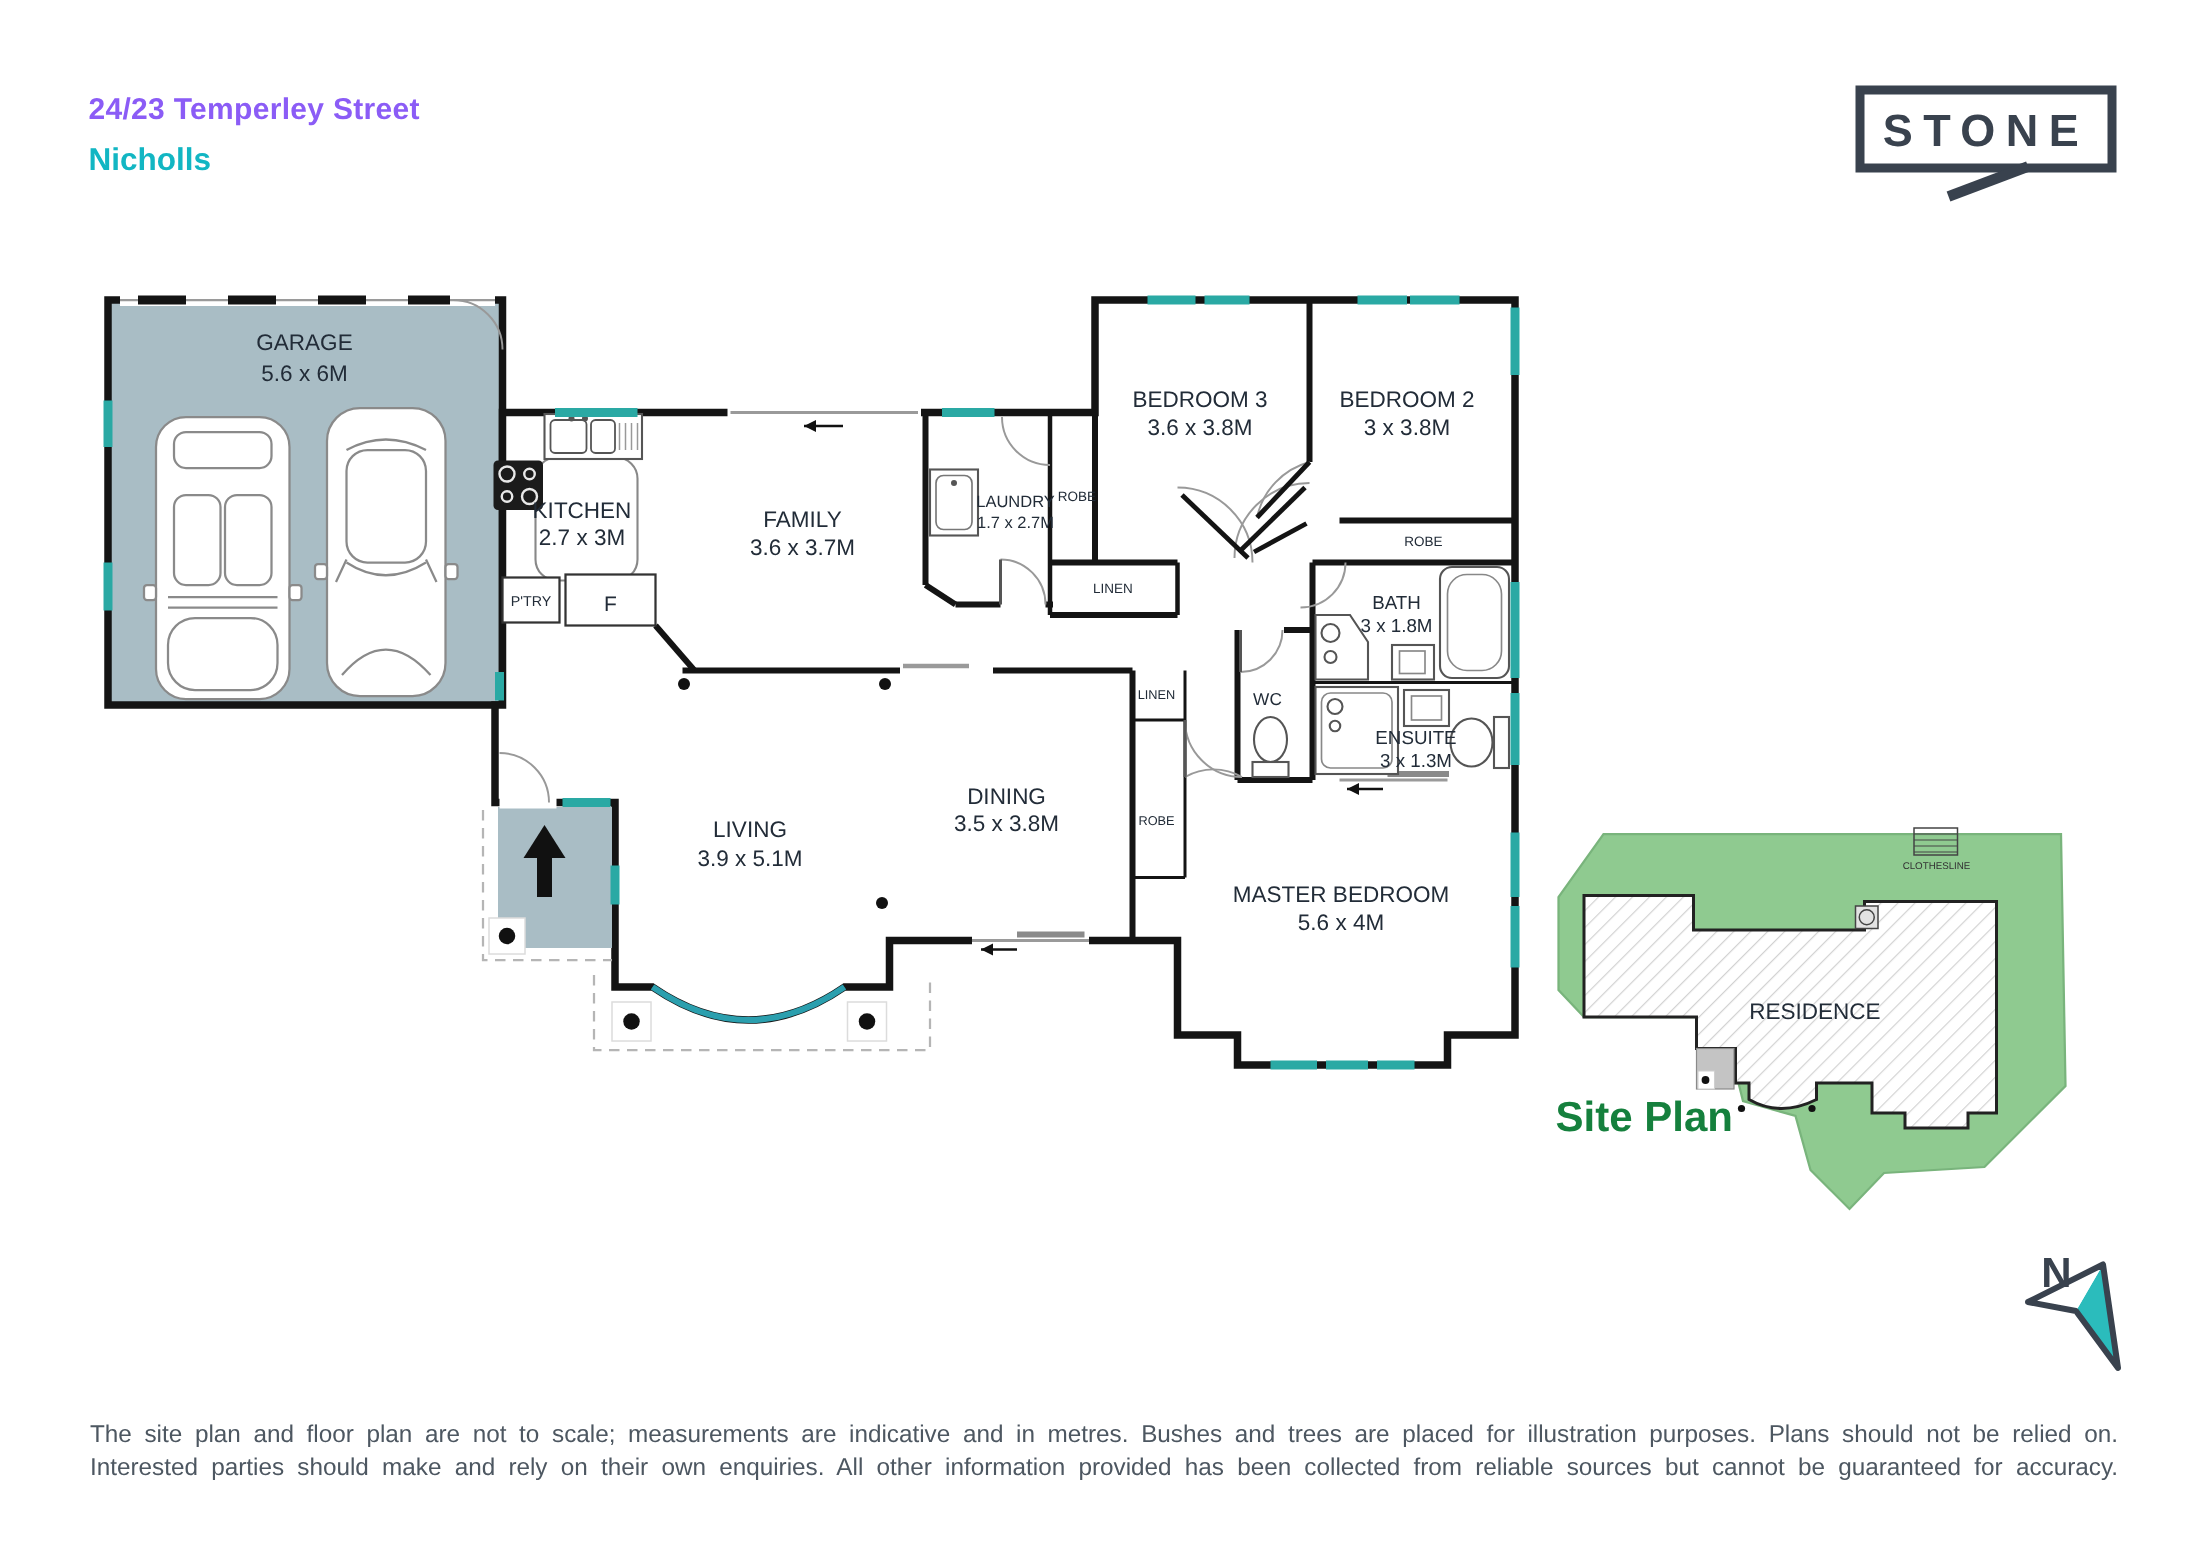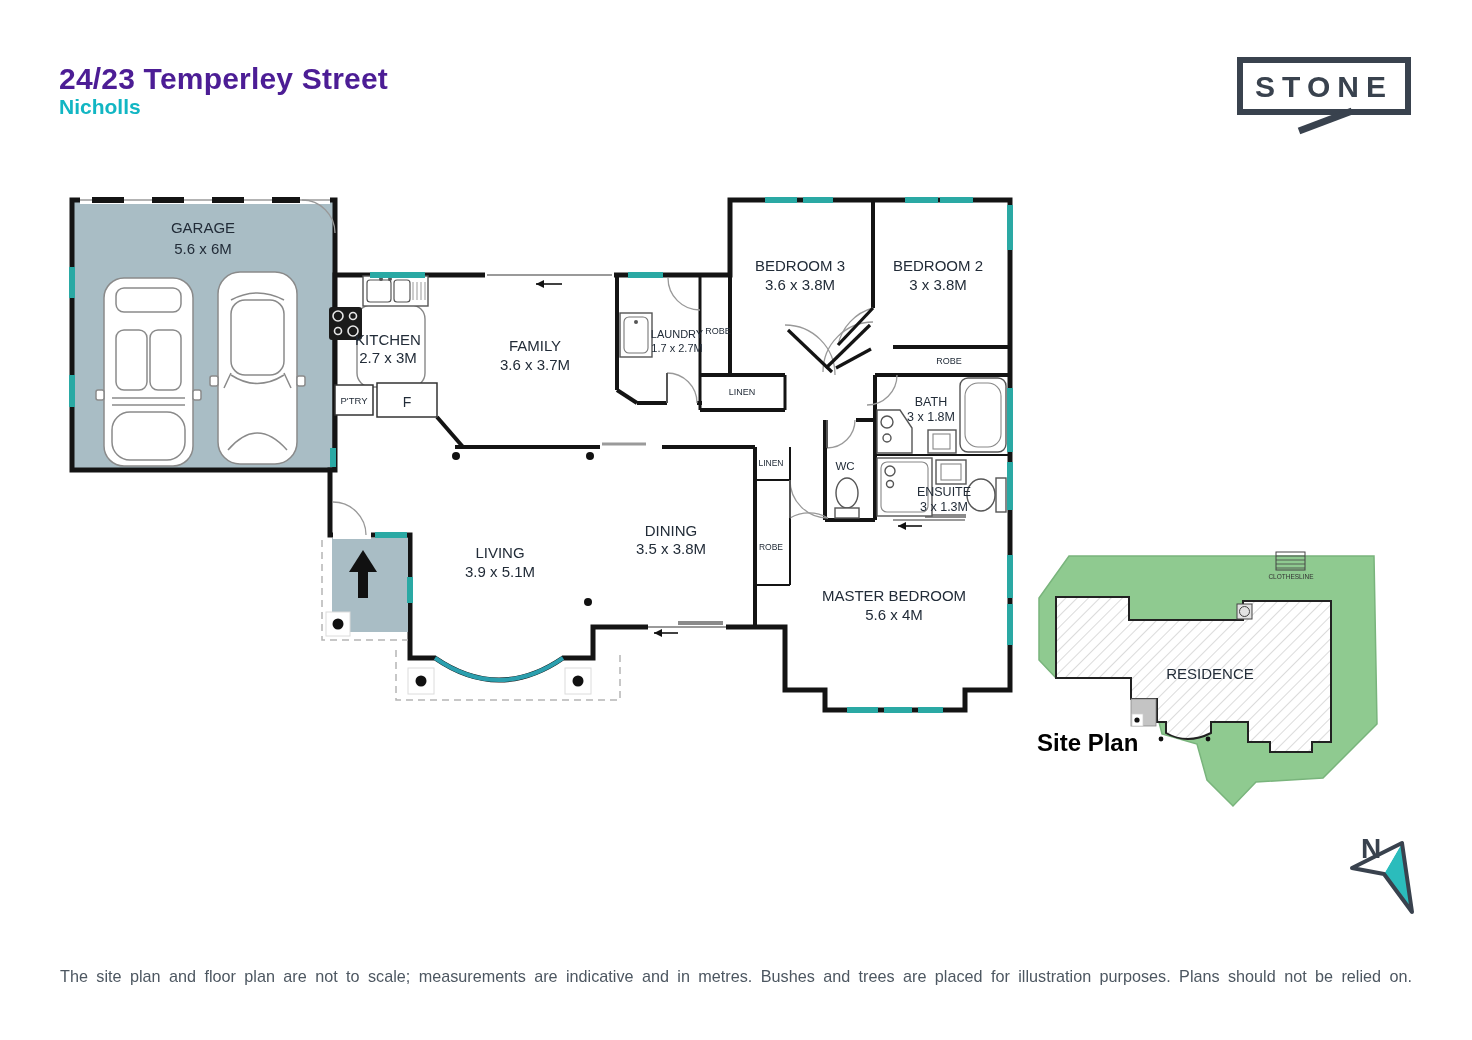--- a/index.html
+++ b/index.html
@@ -1,23 +1,23 @@
 <!DOCTYPE html>
 <html><head>
 <meta charset="utf-8">
 <style>
   html,body{margin:0;padding:0;background:#fff;}
   body{width:1472px;height:1040px;position:relative;overflow:hidden;
        font-family:"Liberation Sans",sans-serif;}
   .abs{position:absolute;}
-  #address{left:59px;top:62px;font-size:30px;font-weight:600;color:#4c1d95;letter-spacing:.2px;}
+  #address{left:59px;top:62px;font-size:20px;font-weight:600;color:#8b5cf6;letter-spacing:.2px;}
   #suburb{left:59px;top:95px;font-size:21px;font-weight:700;color:#12b6c3;text-align:center;}
-  #siteplan-title{left:1037px;top:729px;font-size:24px;font-weight:600;color:#000000;text-align:right;}
+  #siteplan-title{left:1037px;top:729px;font-size:28px;font-weight:600;color:#15803d;text-align:right;}
   #disclaimer{left:60px;top:945px;width:1352px;font-size:16.2px;color:#4d5761;line-height:22px;}
-  #disclaimer .jline{text-align:justify;text-align-last:justify;margin-top:20px;}
+  #disclaimer .jline{text-align:justify;text-align-last:justify;}
   svg text{font-family:"Liberation Sans",sans-serif;}
   .roomlbl{fill:#222c38;font-weight:500;}
   .tiny{fill:#222c38;}
 </style>
 </head>
 <body>
 
 <div class="abs" id="address">24/23 Temperley Street</div>
 <div class="abs" id="suburb">Nicholls</div>
 <div class="abs" id="siteplan-title">Site Plan</div>
@@ -324,13 +324,14 @@
   <g>
     <path d="M1402,843 L1412,912 L1384,874 Z" fill="#2bbcbc" stroke="none"></path>
     <path d="M1352,868 L1402,843 L1384,874 Z" fill="#ffffff" stroke="none"></path>
     <path d="M1352,868 L1402,843 L1412,912 L1384,874 Z" fill="none" stroke="#39424e" stroke-width="4" stroke-linejoin="round"></path>
     <text x="1371" y="858" font-size="28" font-weight="700" text-anchor="middle" fill="#39424e">N</text>
   </g>
 </svg>
 
 <div class="abs" id="disclaimer">
   <div class="jline">The site plan and floor plan are not to scale; measurements are indicative and in metres. Bushes and trees are placed for illustration purposes. Plans should not be relied on.</div>
+  <div class="jline">Interested parties should make and rely on their own enquiries. All other information provided has been collected from reliable sources but cannot be guaranteed for accuracy.</div>
 </div>
 
 </body></html>

